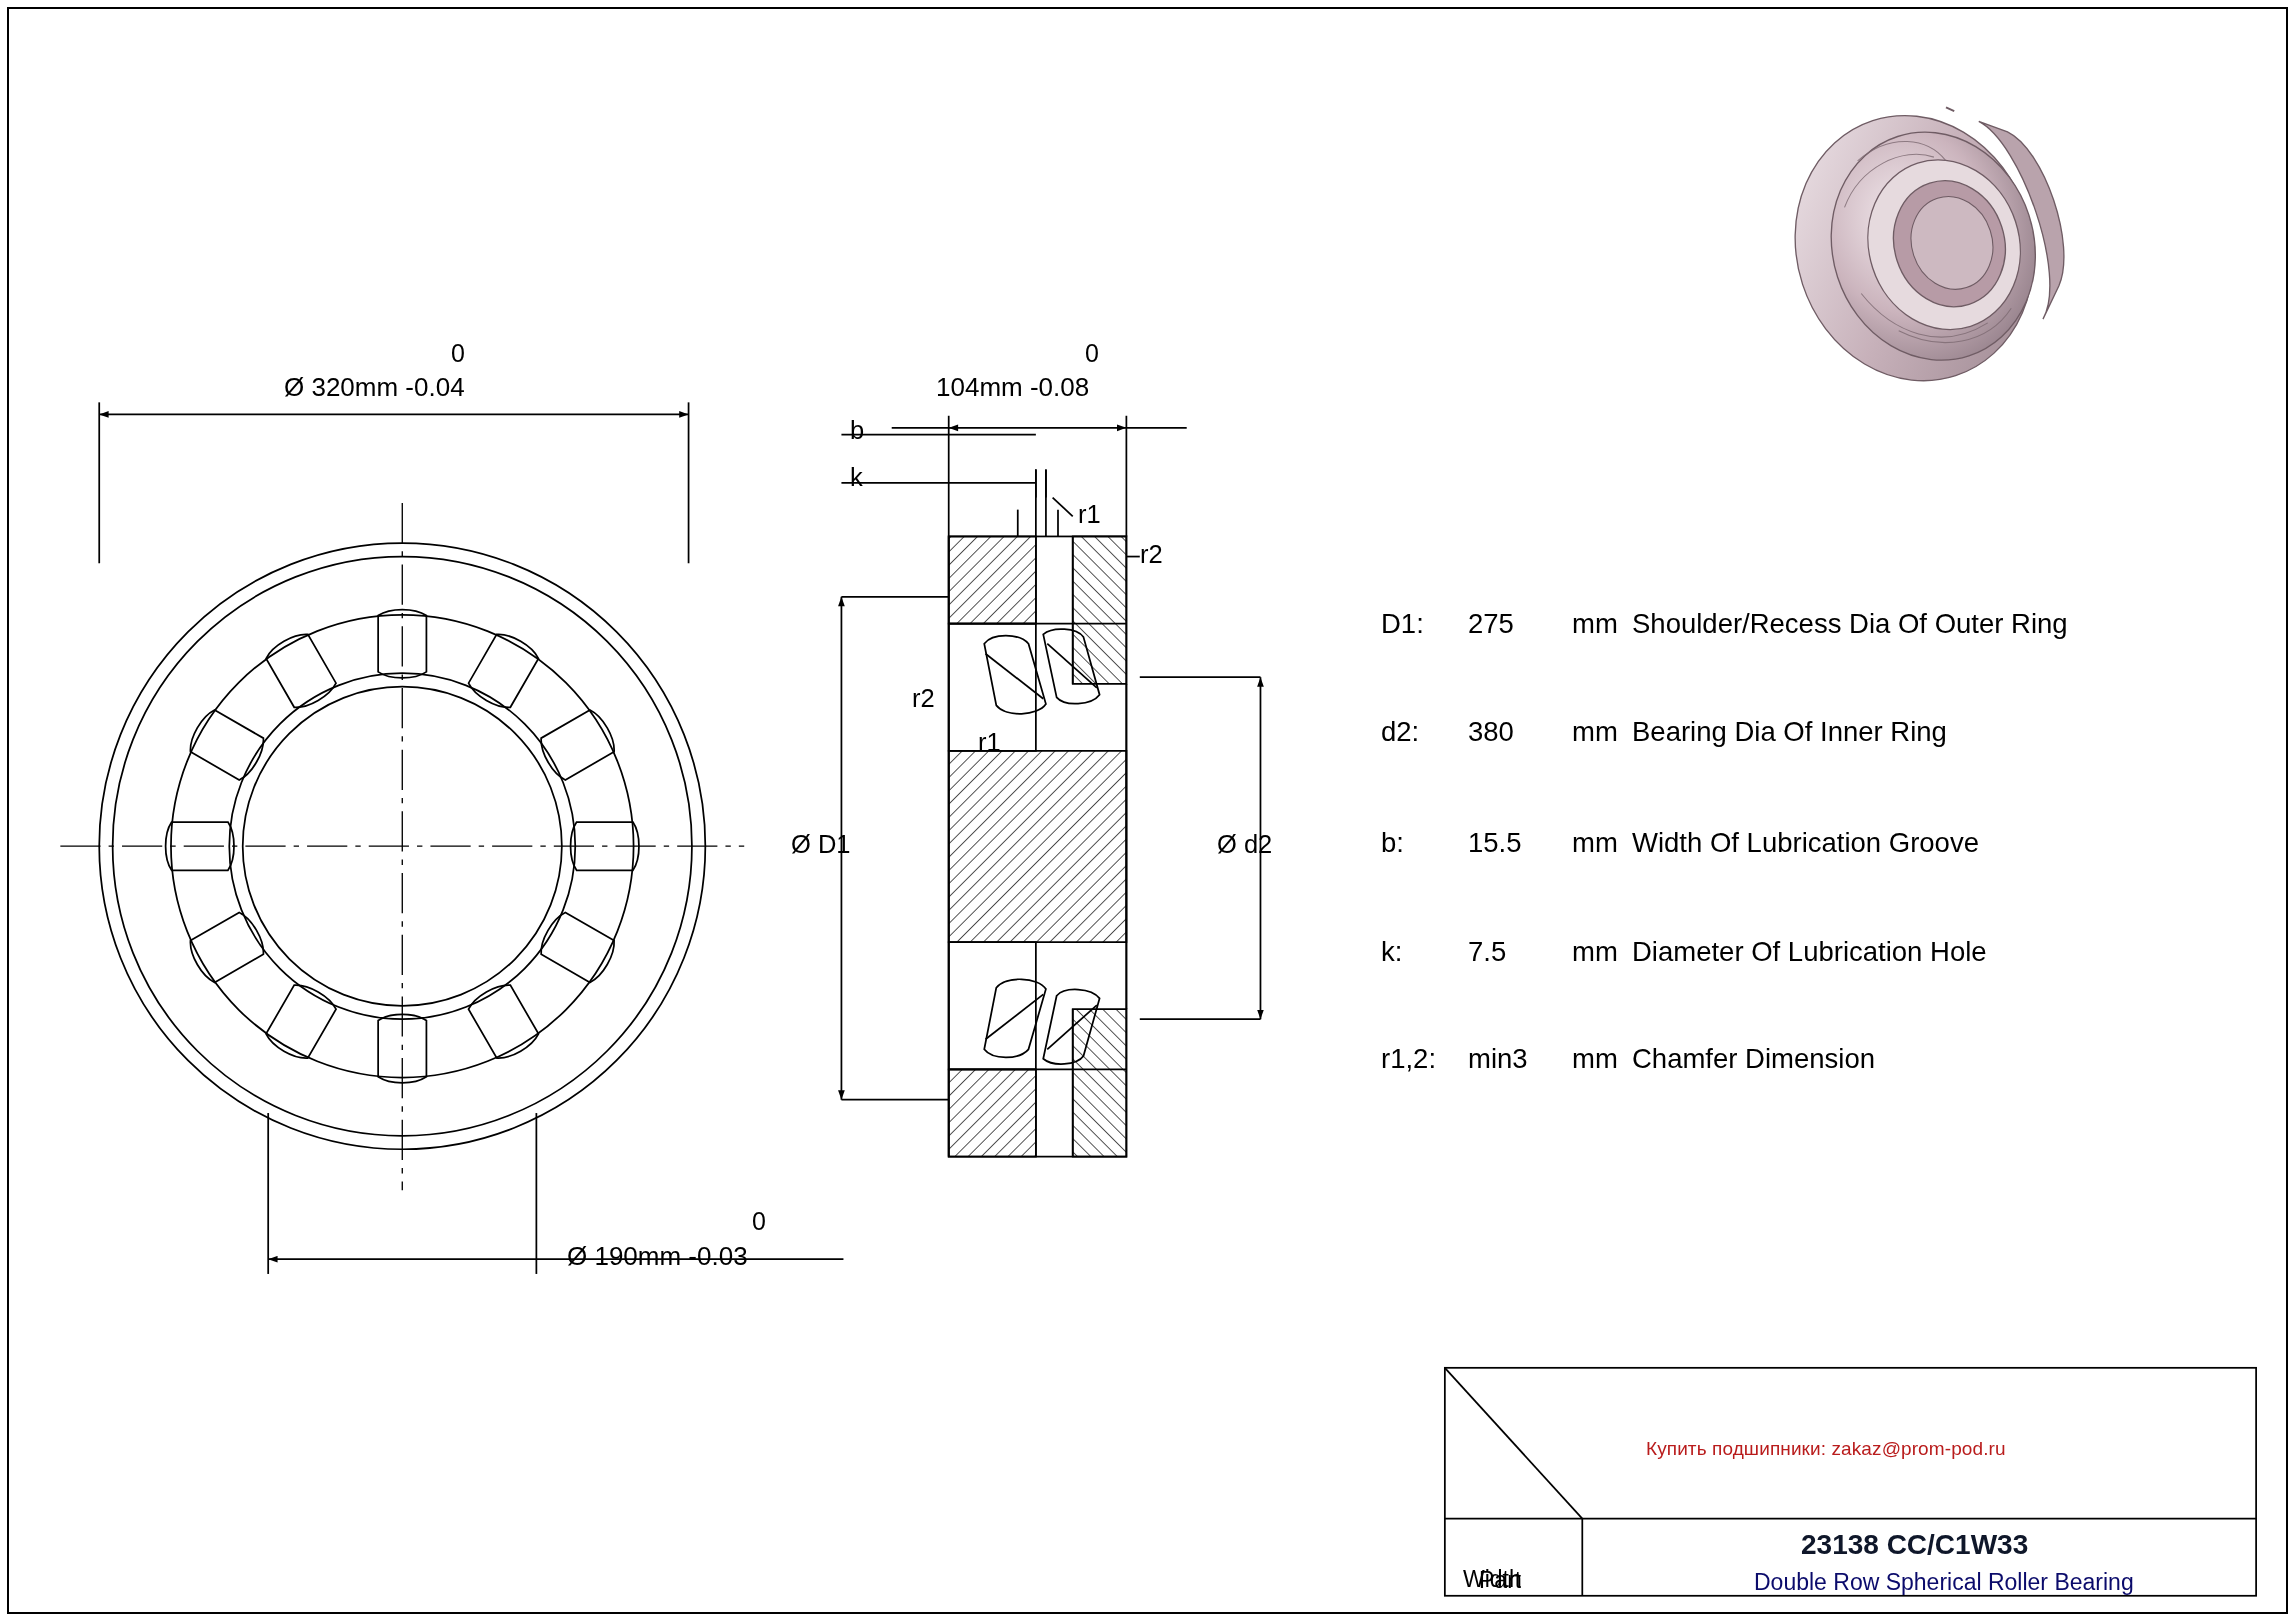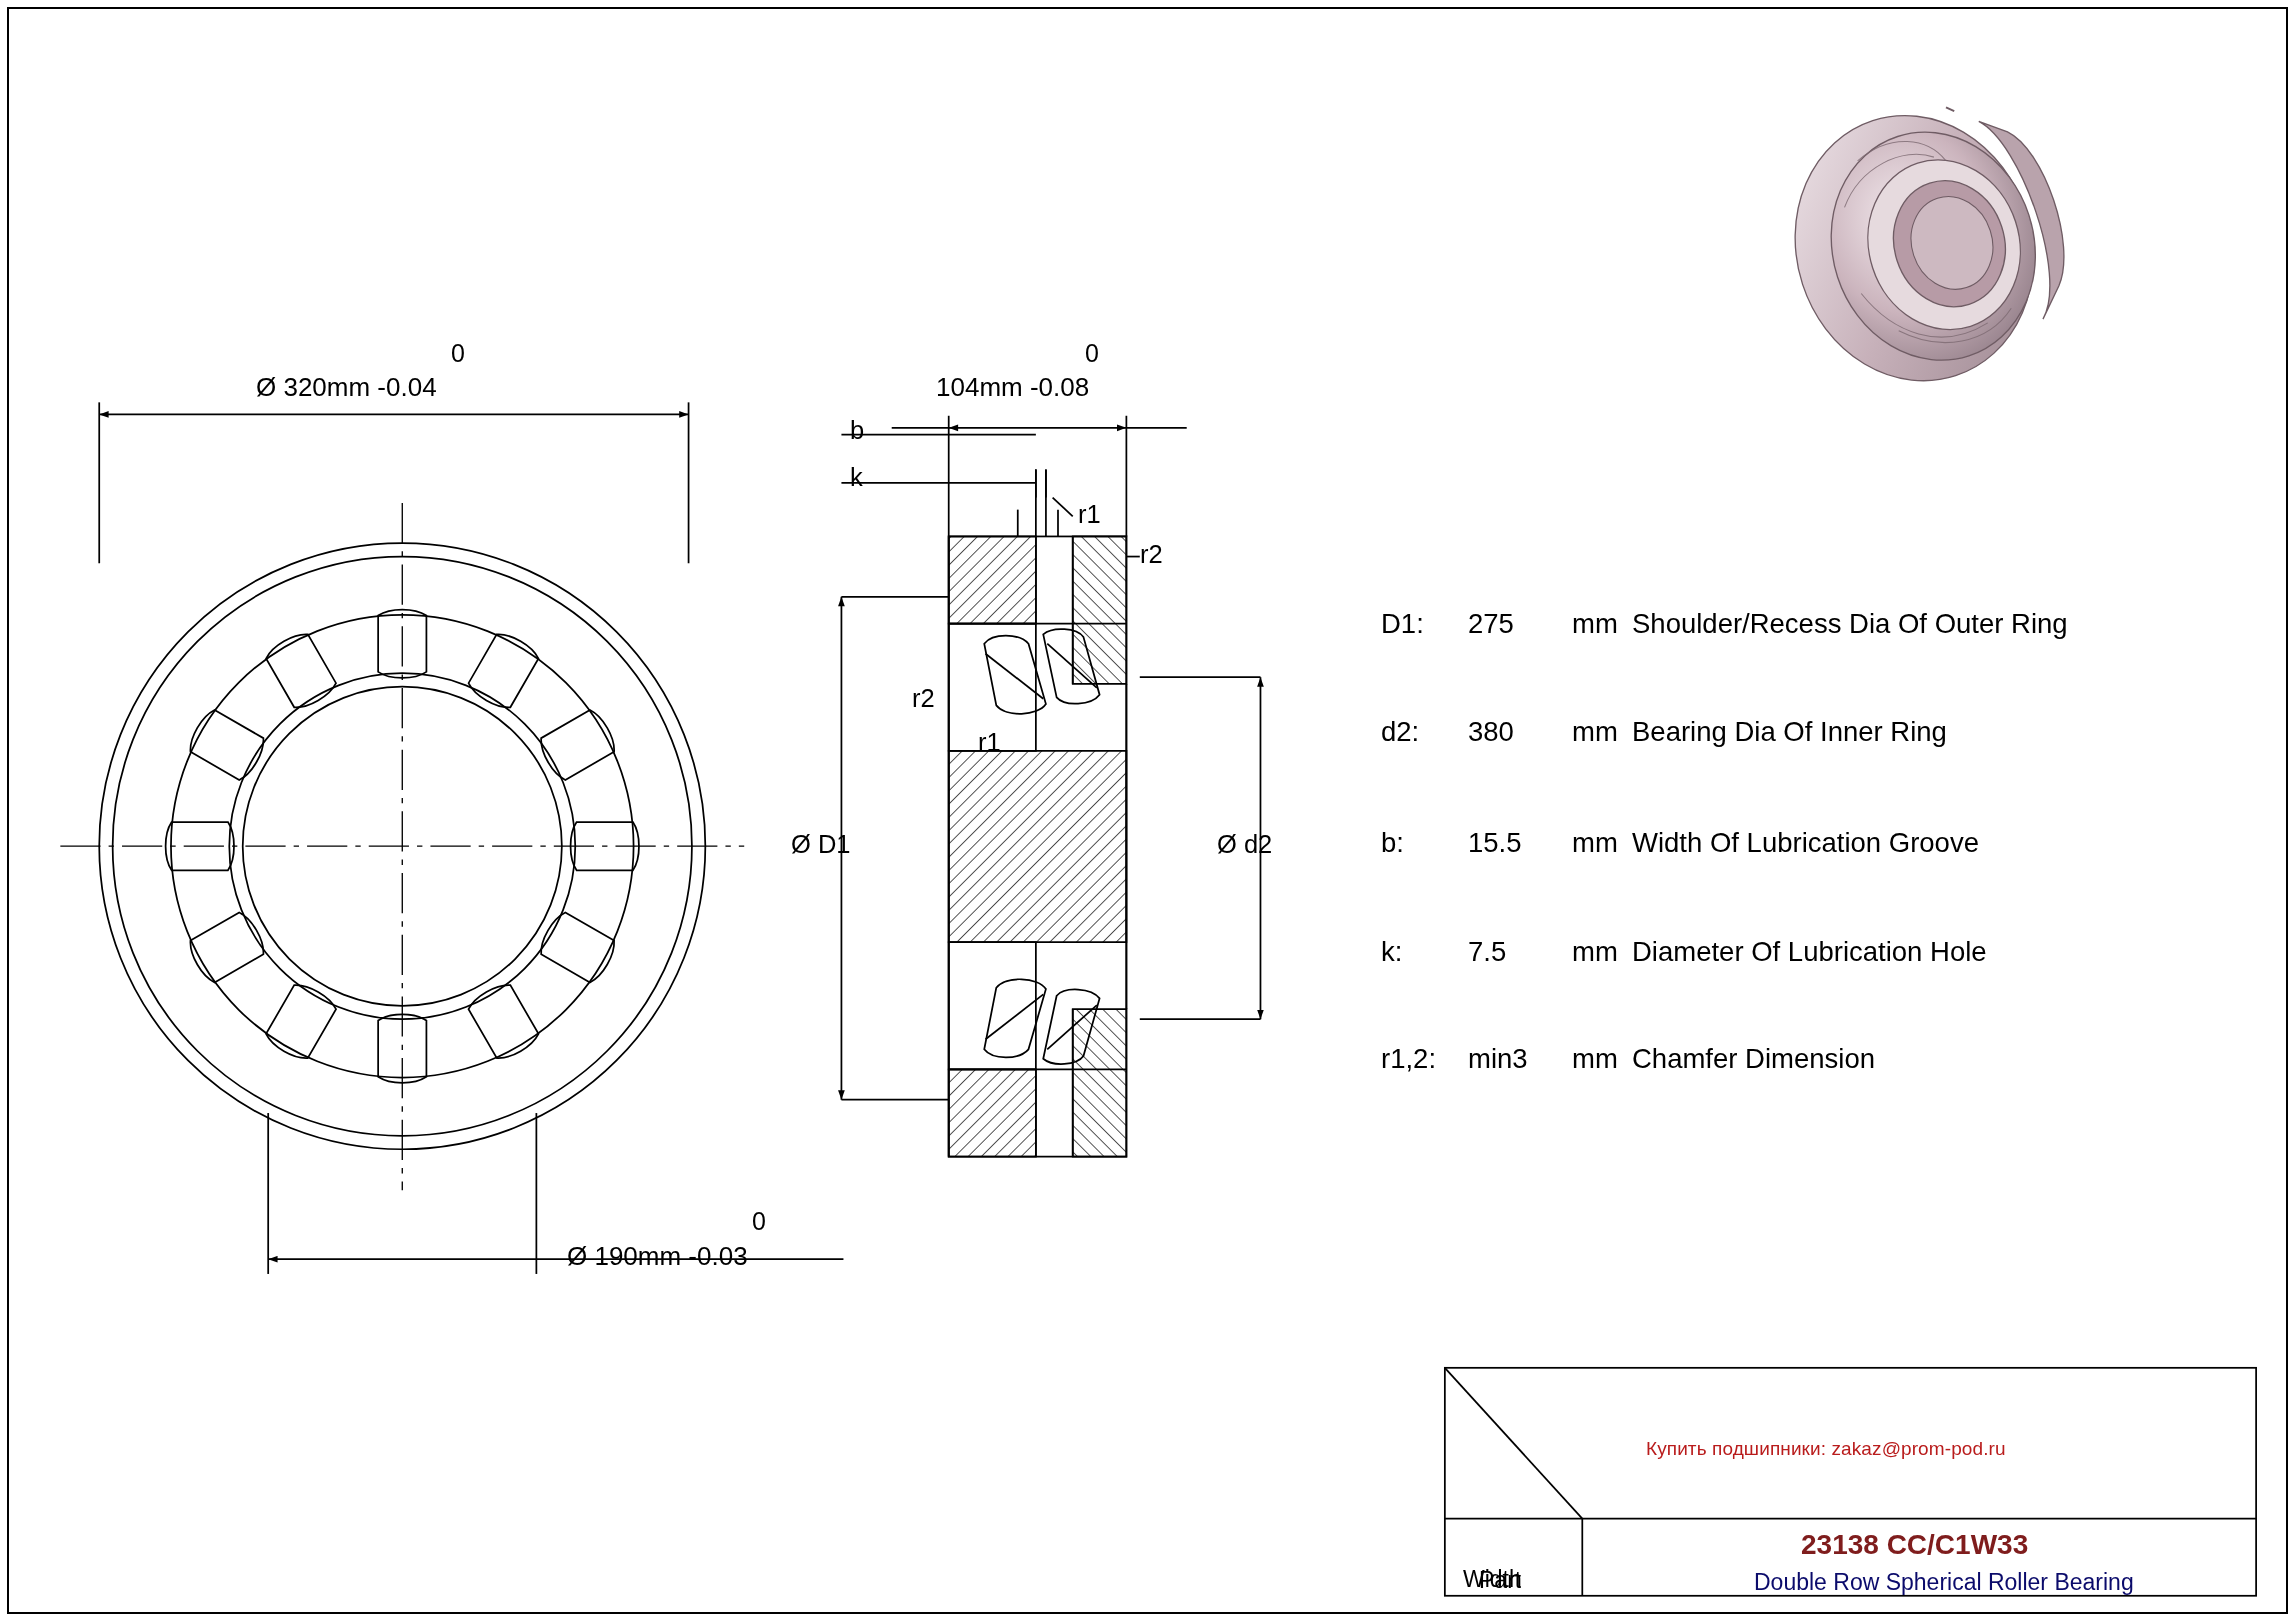--- a/index.html
+++ b/index.html
@@ -66,21 +66,21 @@
     letter-spacing: 0.1px;
   }
   .tb-part-lbl {
     position: absolute;
     font-size: 23px;
   }
   .tb-partno {
     position: absolute;
     font-size: 28px;
     font-weight: bold;
-    color: #7f1d1d;
+    color: #0f172a;
   }
   .tb-desc {
     position: absolute;
     font-size: 23px;
     color: #0b0b6b;
   }
 </style>
 </head>
 <body>
 
@@ -274,21 +274,21 @@
 
   <g stroke="#000" stroke-width="2.6" fill="none">
     <rect x="2155" y="2040" width="1210" height="340"></rect>
     <line x1="2155" y1="2265" x2="3365" y2="2265"></line>
     <line x1="2360" y1="2265" x2="2360" y2="2380"></line>
     <line x1="2155" y1="2040" x2="2360" y2="2265"></line>
   </g>
 </svg>
 
 <div class="txt dim-tol-top" style="left:451px; top:339px;">0</div>
-<div class="txt dim-num" style="left:256px; top:372px;">Ø 320mm -0.04</div>
+<div class="txt dim-num" style="left:284px; top:372px;">Ø 320mm -0.04</div>
 
 <div class="txt dim-tol-top" style="left:752px; top:1207px;">0</div>
 <div class="txt dim-num" style="left:567px; top:1241px;">Ø 190mm -0.03</div>
 
 <div class="txt dim-tol-top" style="left:1085px; top:339px;">0</div>
 <div class="txt dim-num" style="left:936px; top:372px;">104mm -0.08</div>
 
 <div class="txt lbl" style="left:850px; top:416px;">b</div>
 <div class="txt lbl" style="left:850px; top:463px;">k</div>
 <div class="txt lbl" style="left:1078px; top:500px;">r1</div>

